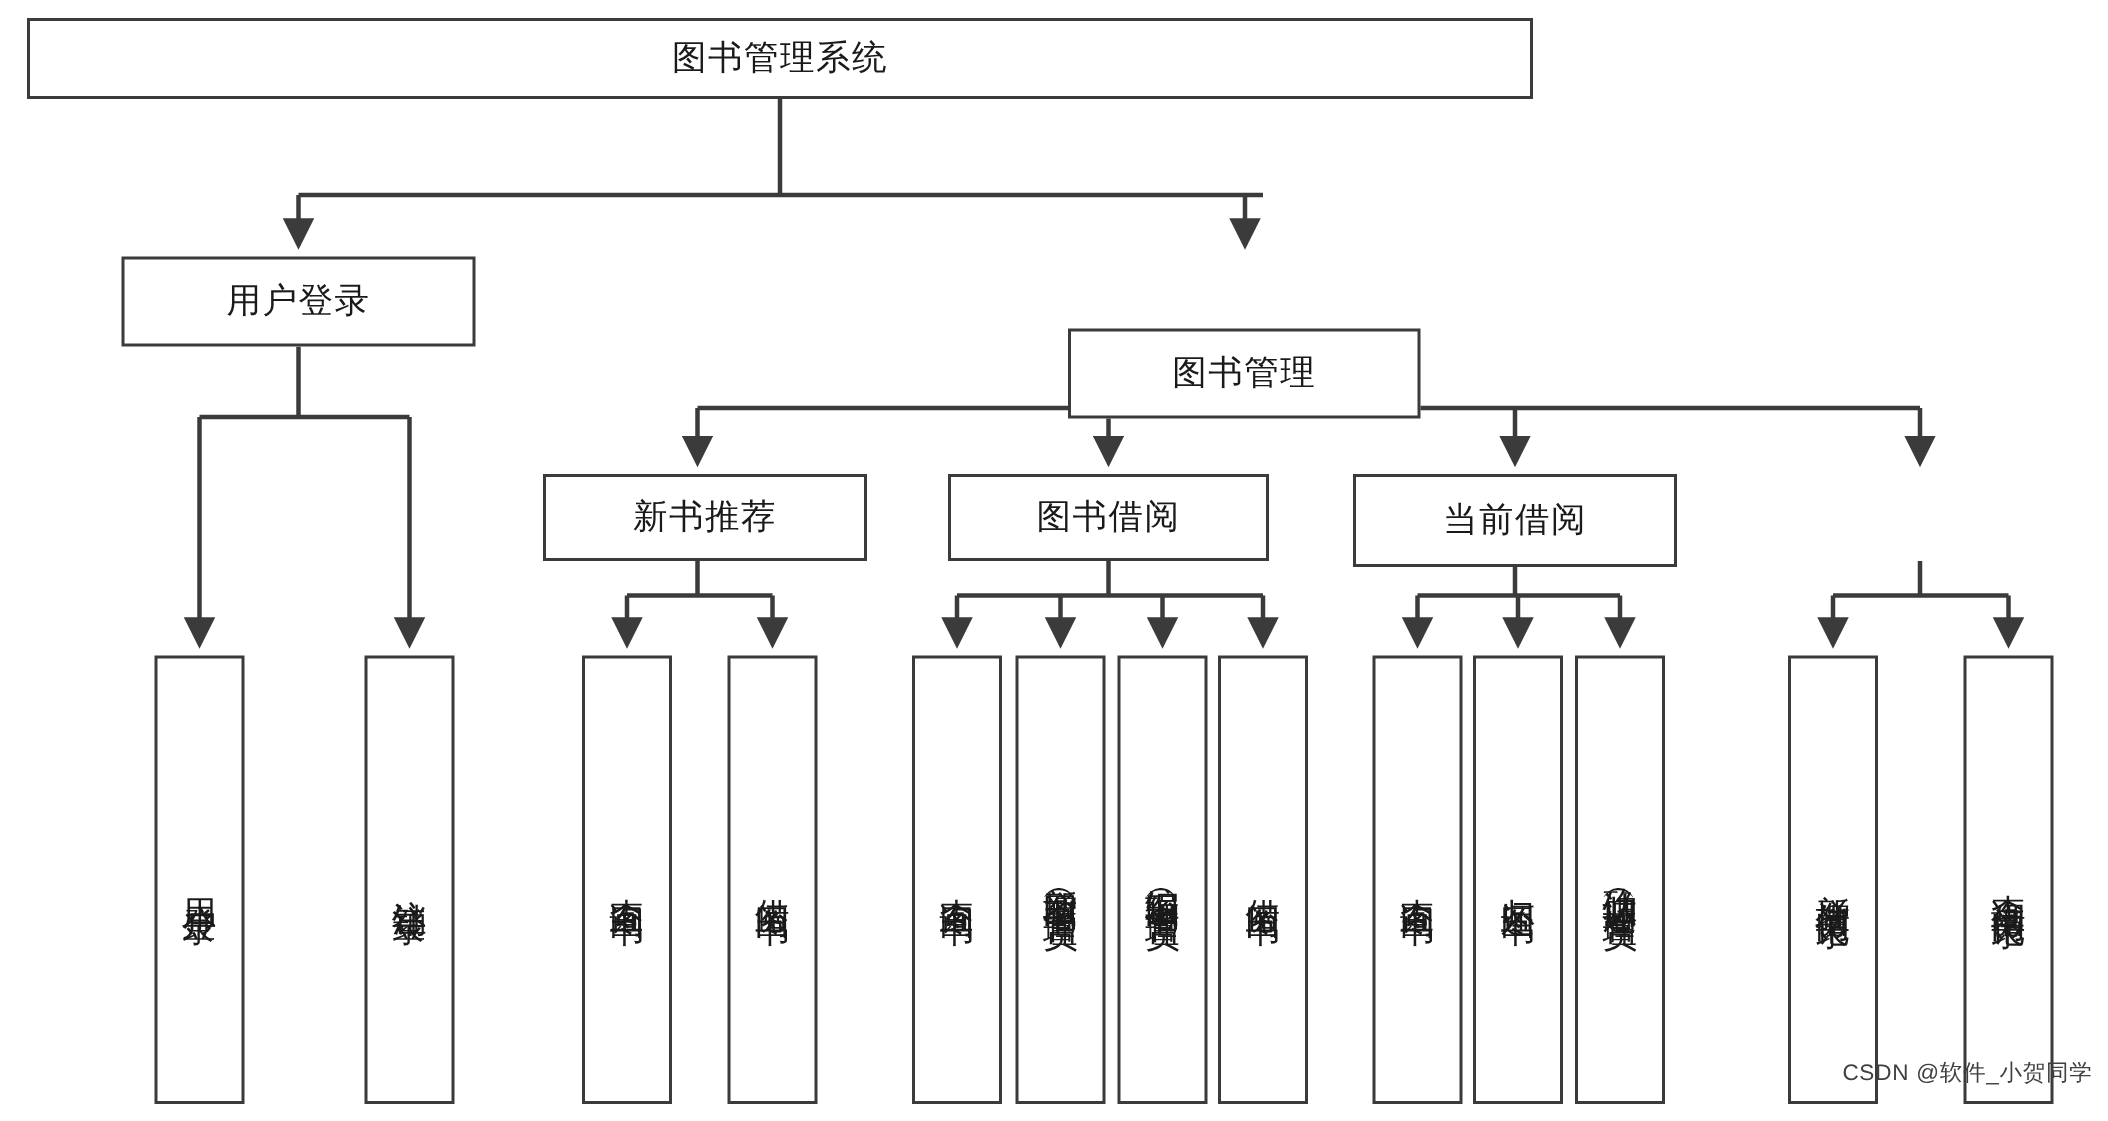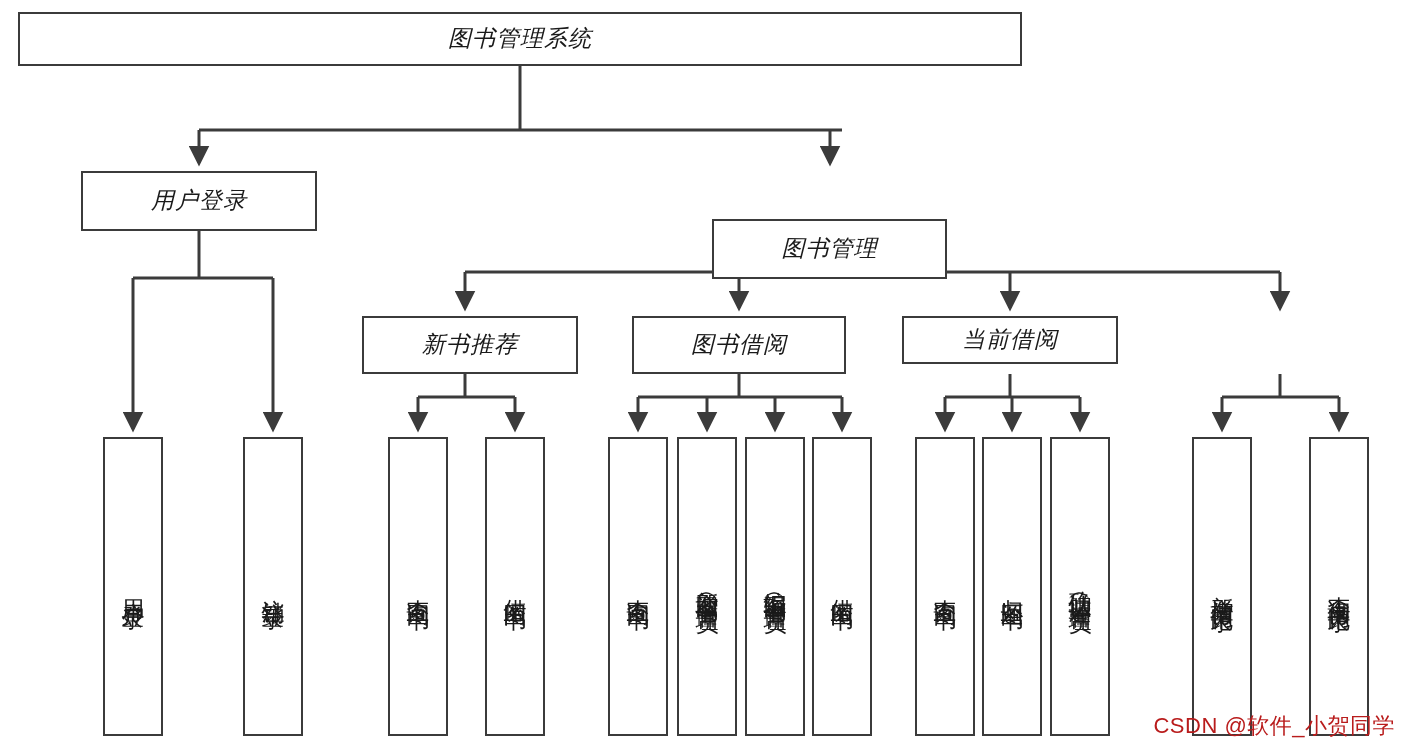--- a/index.html
+++ b/index.html
@@ -4,27 +4,27 @@
 <title>图书管理系统 功能结构图</title>
 <style>
   html,body{margin:0;padding:0;background:#ffffff;}
   body{font-family:"Liberation Sans","DejaVu Sans",sans-serif;}
   #canvas{position:relative;width:1405px;height:747px;background:#fff;overflow:hidden;}
   svg.links{position:absolute;left:0;top:0;width:1405px;height:747px;pointer-events:none;}
 
   .node{position:absolute;box-sizing:border-box;background:#ffffff;
         border:2px solid #3b3b3b;display:flex;align-items:center;justify-content:center;
         color:#1a1a1a;}
-  .node.h{font-size:23px;line-height:1.1;letter-spacing:1px;font-style:italic;}
+  .node.h{font-size:23px;line-height:1.1;letter-spacing:1px;}
   .node.v{writing-mode:vertical-rl;text-orientation:upright;
           font-size:23px;line-height:1.25;letter-spacing:3px;
           padding:6px 0;align-items:center;justify-content:center;text-align:center;}
   .node.v span{writing-mode:vertical-rl;text-orientation:upright;display:block;}
 
-  .watermark{position:absolute;right:10px;bottom:6px;font-size:22px;color:#b91c1c;
+  .watermark{position:absolute;right:10px;bottom:22px;font-size:15px;color:#404040;
              white-space:nowrap;letter-spacing:0.5px;}
 </style>
 </head>
 <body>
 
 <div id="canvas">
 
   <svg class="links" viewBox="0 0 1405 747" xmlns="http://www.w3.org/2000/svg">
     <defs>
       <marker id="arrow" viewBox="0 0 12 12" refX="10" refY="6" markerWidth="7" markerHeight="7" orient="auto-start-reverse">
@@ -75,21 +75,21 @@
     </g>
   </svg>
 
   <div class="node h" style="left: 18px; top: 12px; width: 1004px; height: 54px;">图书管理系统</div>
 
   <div class="node h" style="left: 81px; top: 171px; width: 236px; height: 60px;">用户登录</div>
   <div class="node h" style="left: 712px; top: 171px; width: 235px; height: 60px; margin-top: 48px;">图书管理</div>
 
   <div class="node h" style="left: 362px; top: 316px; width: 216px; height: 58px;">新书推荐</div>
   <div class="node h" style="left: 632px; top: 316px; width: 214px; height: 58px;">图书借阅</div>
-  <div class="node h" style="left: 902px; top: 316px; width: 216px; height: 48px;">当前借阅</div>
+  <div class="node h" style="left: 902px; top: 316px; width: 216px; height: 62px;">当前借阅</div>
 
   <div class="node v" style="left: 103px; top: 437px; width: 60px; height: 299px;">
       <span>用户登录</span>
     </div>
   <div class="node v" style="left: 243px; top: 437px; width: 60px; height: 299px;">
       <span>注销登录</span>
     </div>
   <div class="node v" style="left: 388px; top: 437px; width: 60px; height: 299px;">
       <span>查询图书</span>
     </div>

